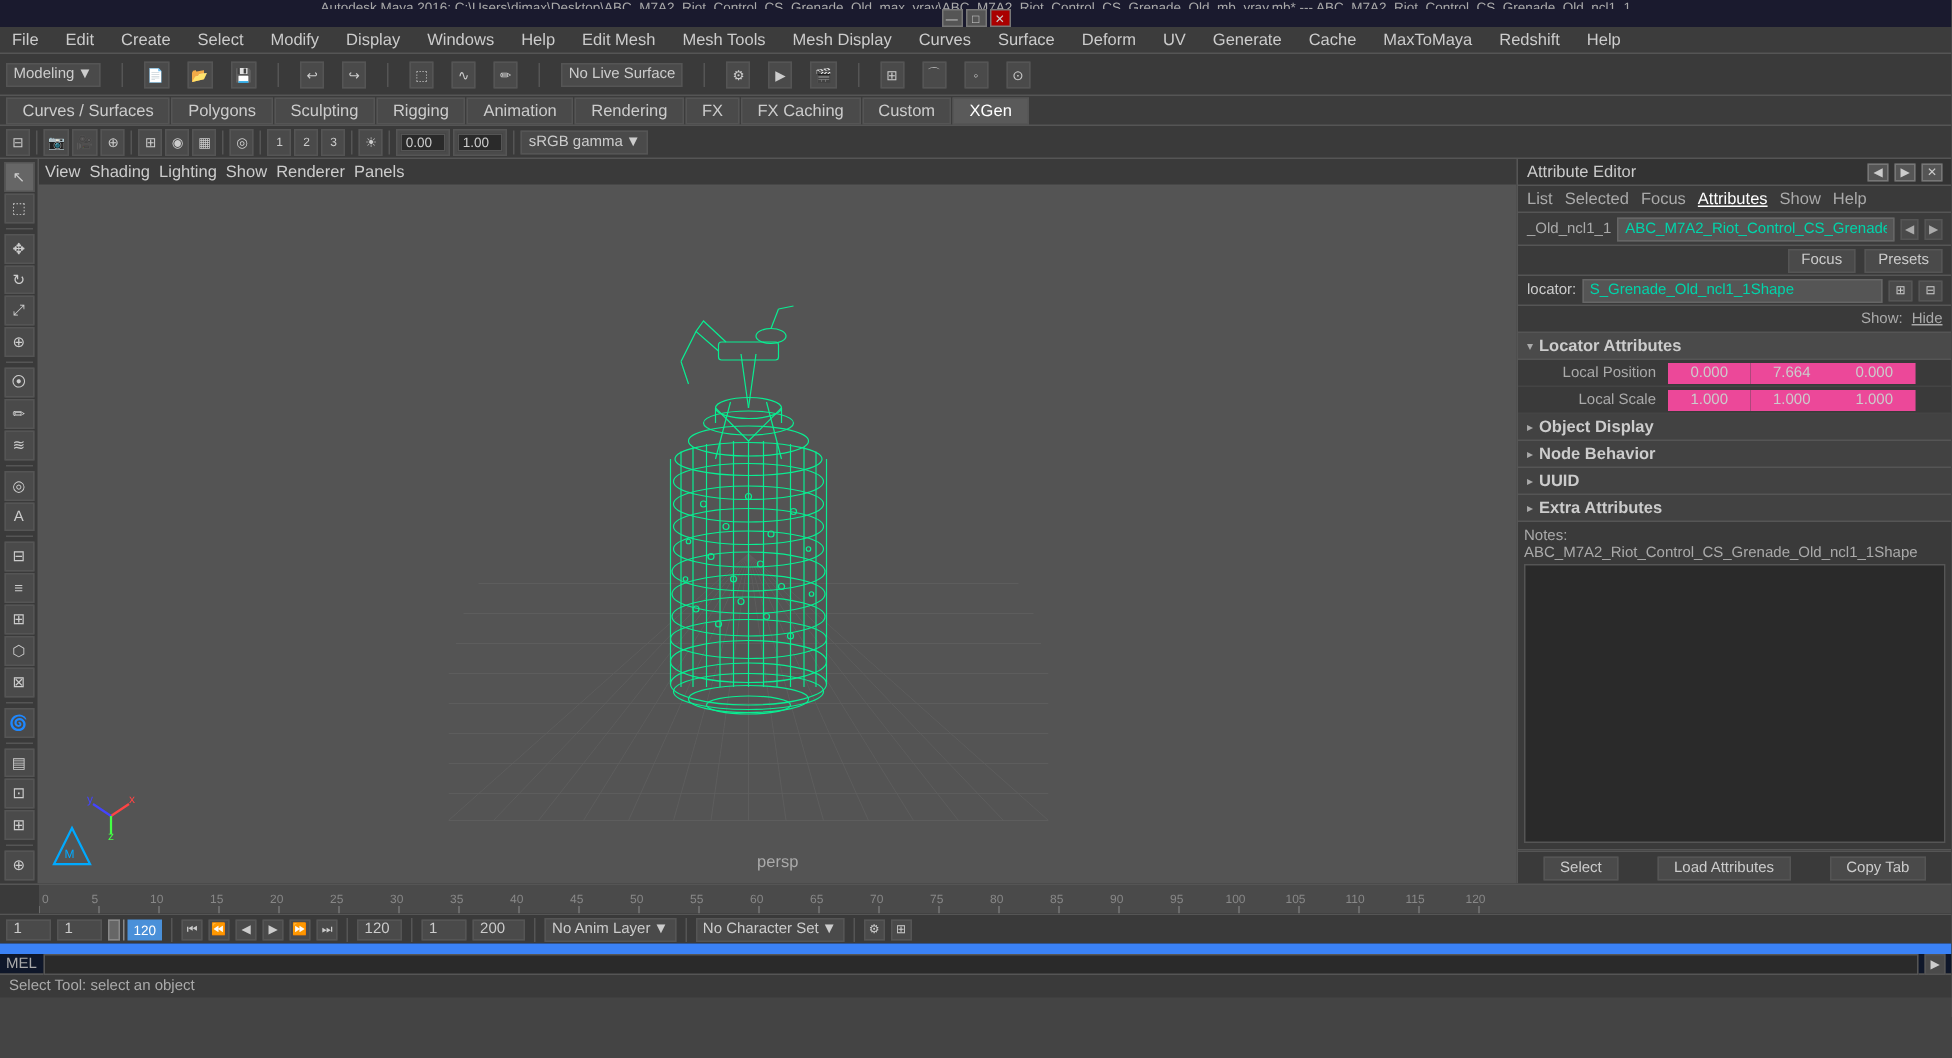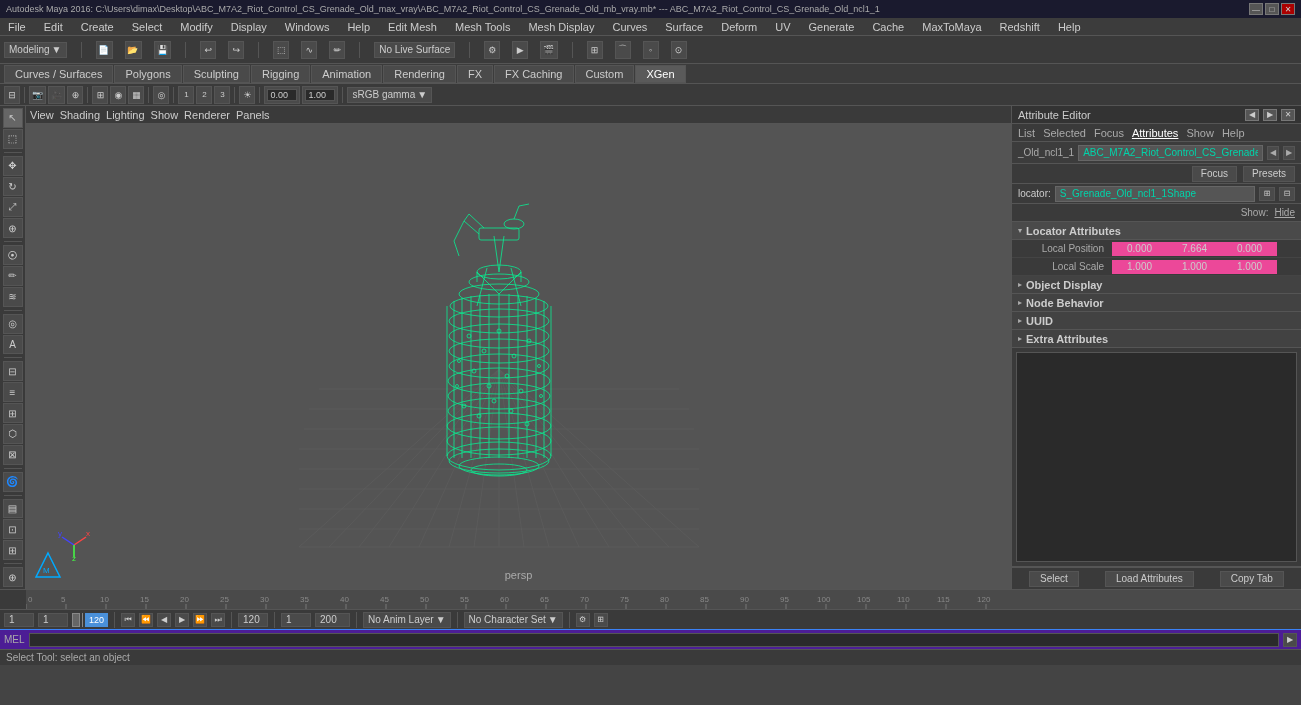--- a/index.html
+++ b/index.html
@@ -18,20 +18,21 @@
     #title-bar {
       width: 100%;
       height: 18px;
       background: #1a1a2e;
       display: flex;
       align-items: center;
       justify-content: space-between;
       padding: 0 6px;
       font-size: 10px;
       color: #aaaaaa;
+      flex-direction: column;
     }
     #title-bar-controls {
       display: flex;
       gap: 2px;
     }
     .title-btn {
       width: 14px;
       height: 12px;
       background: #555;
       border: 1px solid #777;
@@ -493,26 +494,26 @@
       padding: 0 6px;
       font-size: 10px;
       color: #aaa;
       border-top: 1px solid #555;
     }
 
     
     #mel-bar {
       width: 100%;
       height: 20px;
-      background: #4c1d95;
+      background: #0f172a;
       display: flex;
       align-items: center;
       padding: 0 4px;
       gap: 4px;
-      border-top: 1px solid #3b82f6;
+      border-top: 7px solid #3b82f6;
     }
     #mel-label {
       font-size: 10px;
       color: #aaa;
     }
     #mel-input {
       flex: 1;
       background: #2a2a2a;
       border: 1px solid #555;
       color: #ccc;
@@ -962,20 +963,21 @@
         <span class="section-arrow">▸</span>
         <span class="section-title">UUID</span>
       </div>
 
       <div class="section-collapsed">
         <span class="section-arrow">▸</span>
         <span class="section-title">Extra Attributes</span>
       </div>
 
       <div id="notes-area">
+        <div id="notes-label">Notes: ABC_M7A2_Riot_Control_CS_Grenade_Old_ncl1_1Shape</div>
         <textarea id="notes-text-area" style=""></textarea>
       </div>
     </div>
 
     <div id="attr-bottom-btns">
       <div class="attr-bottom-btn">Select</div>
       <div class="attr-bottom-btn">Load Attributes</div>
       <div class="attr-bottom-btn">Copy Tab</div>
     </div>
   </div>

